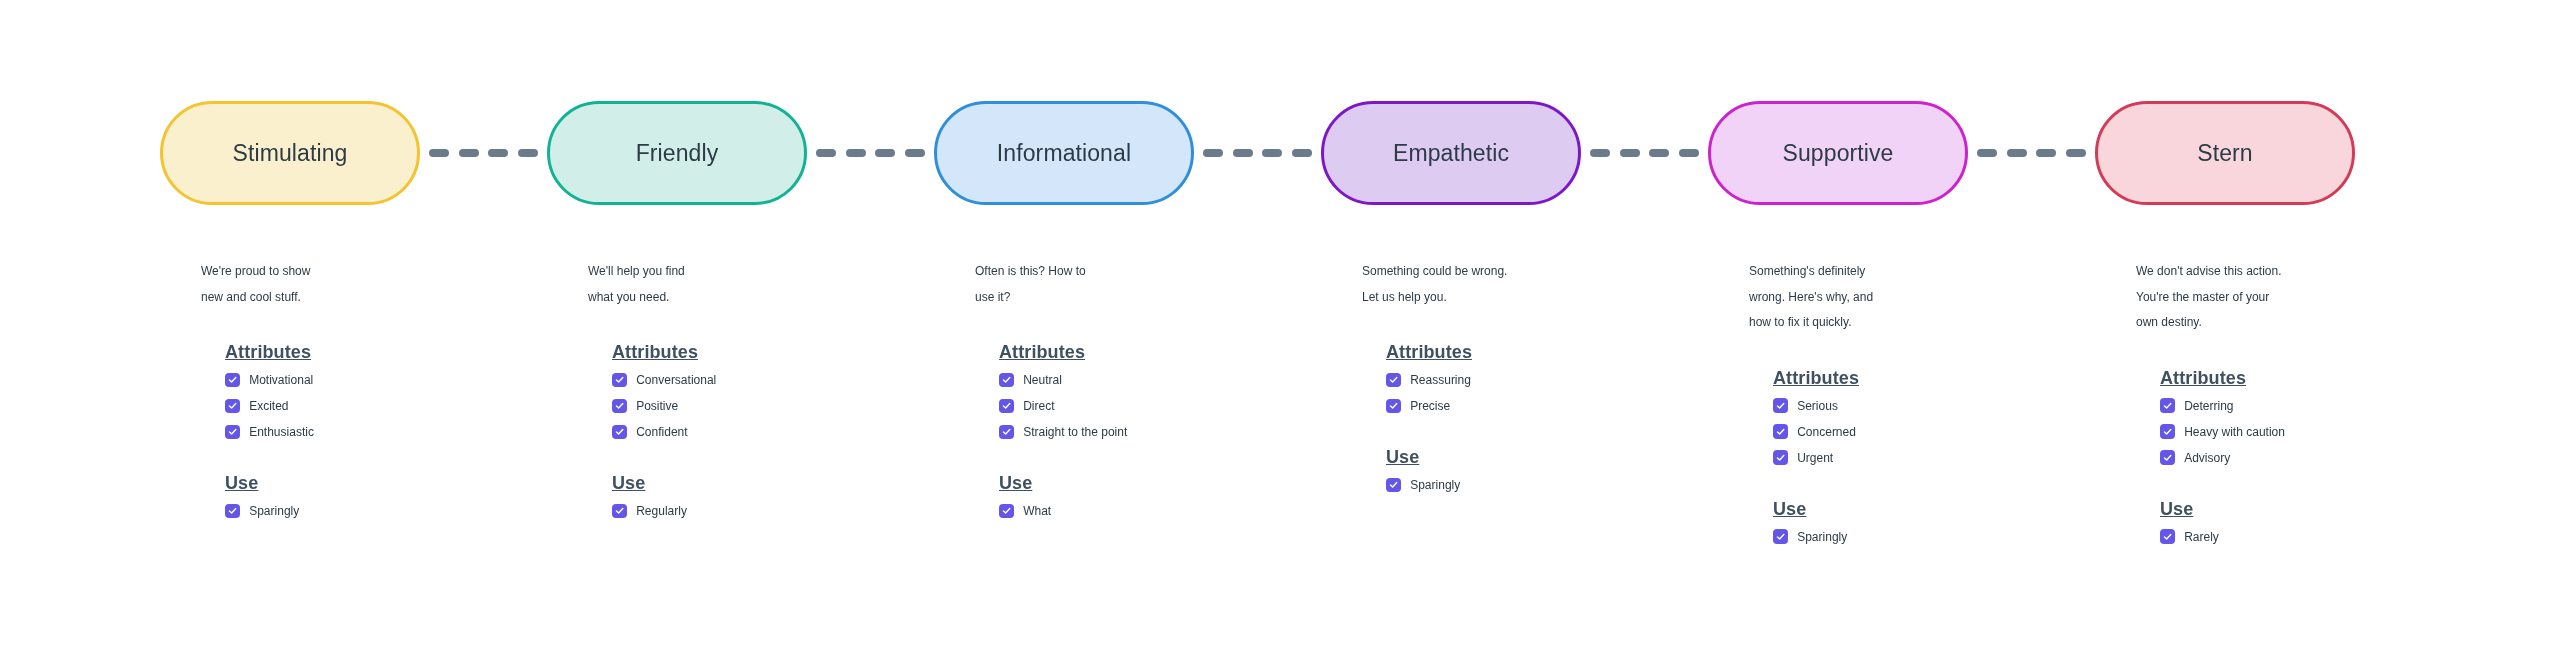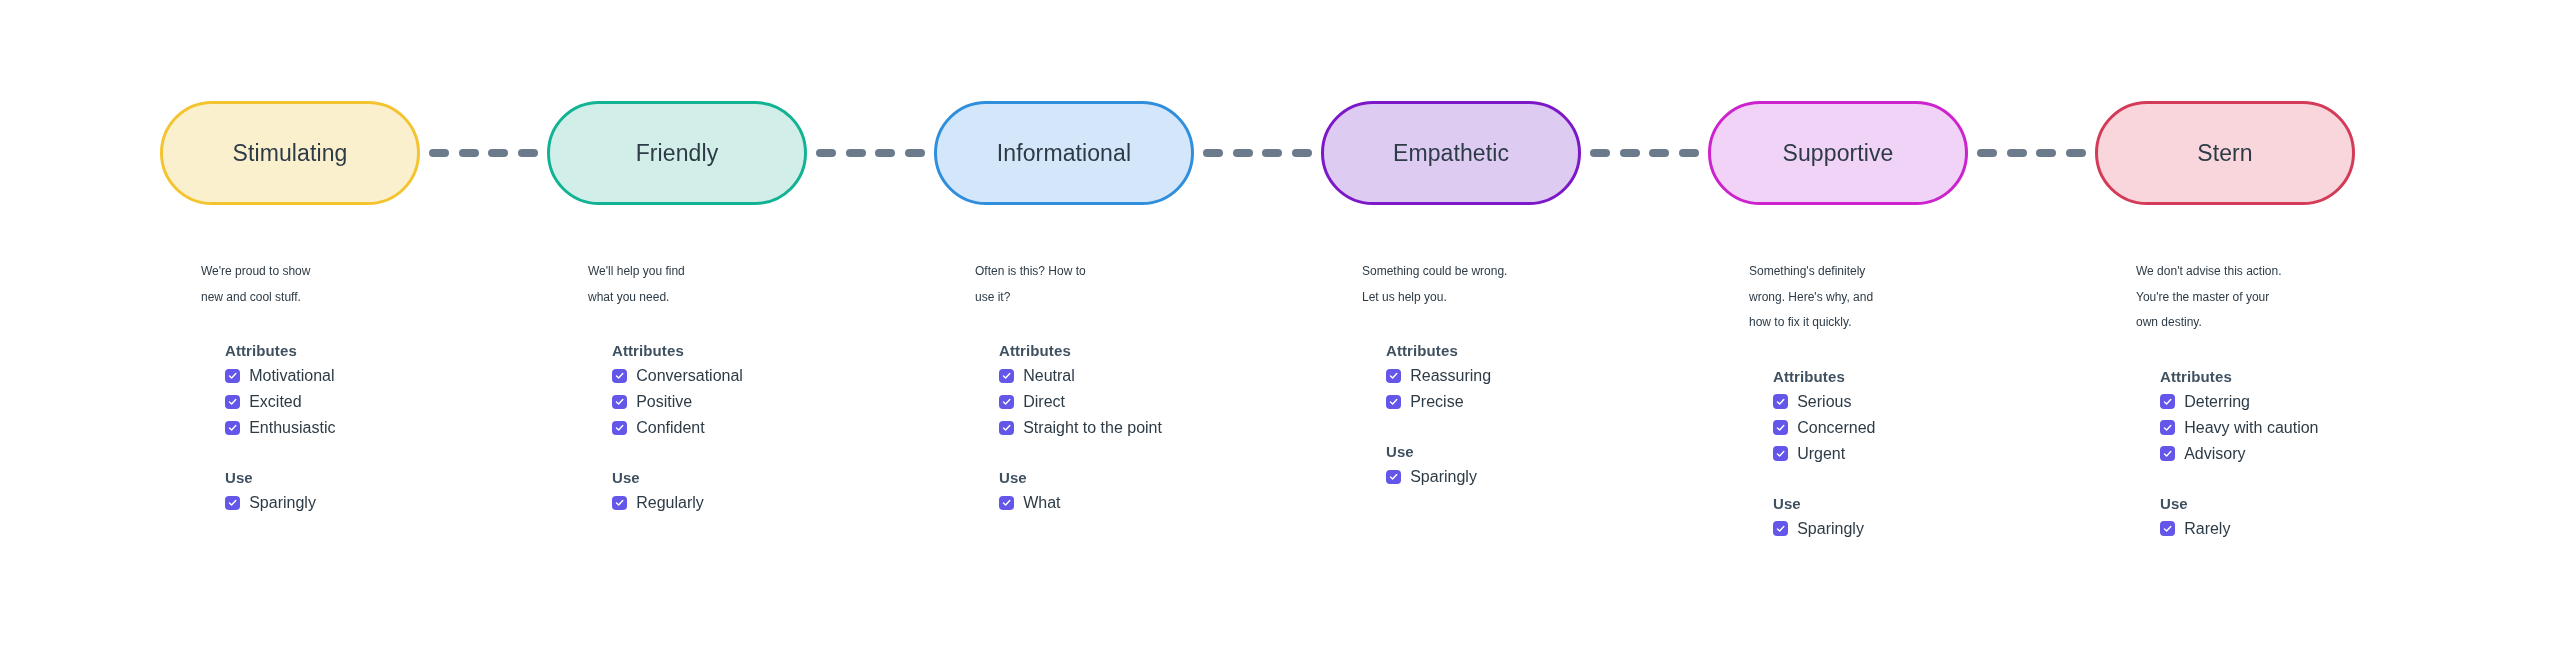--- a/index.html
+++ b/index.html
@@ -95,25 +95,26 @@
   .groups {
     margin-top: 32px;
     margin-left: 24px;
   }
 
   .group + .group {
     margin-top: 28px;
   }
 
   .group-title {
-    font-size: 15px;
+    font-size: 18px;
     font-weight: 700;
     color: #3f5161;
     letter-spacing: 0.1px;
     margin: 0 0 4px 0;
+    text-decoration: underline;
   }
 
   .check-row {
     display: flex;
     align-items: center;
     height: 26px;
   }
 
   .checkbox {
     width: 14.8px;
@@ -122,21 +123,21 @@
     background: #6356e8;
     flex: 0 0 auto;
     display: flex;
     align-items: center;
     justify-content: center;
     margin-right: 9.4px;
   }
   .checkbox svg { display: block; }
 
   .check-label {
-    font-size: 16px;
+    font-size: 12px;
     line-height: 1;
     color: #2d3b46;
     white-space: nowrap;
   }
 </style>
 </head>
 <body>
 
 <div class="board">
 

